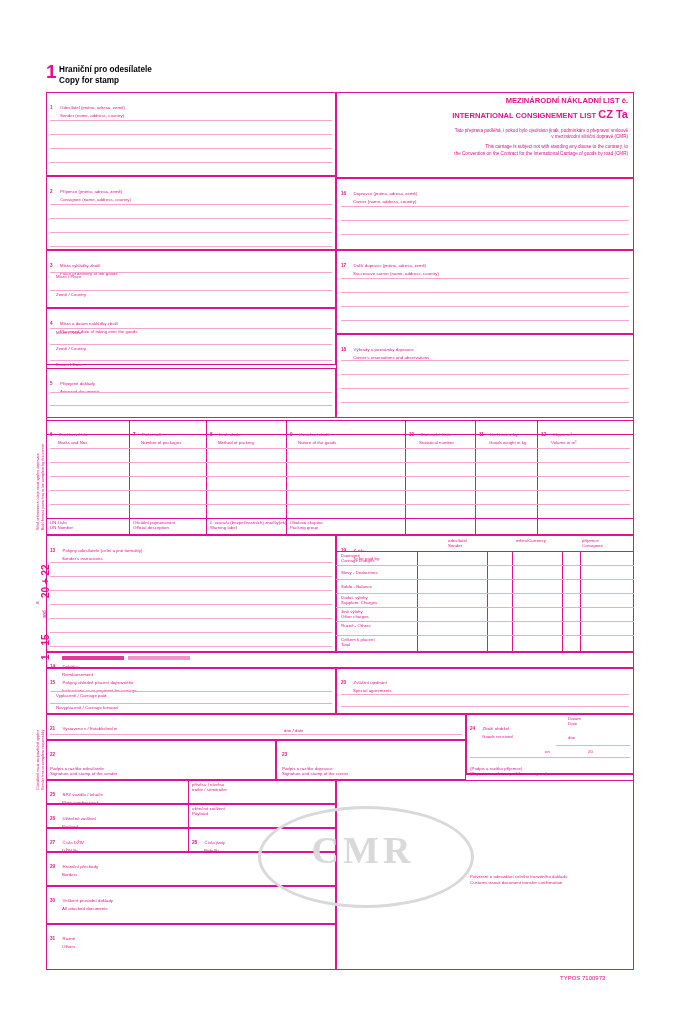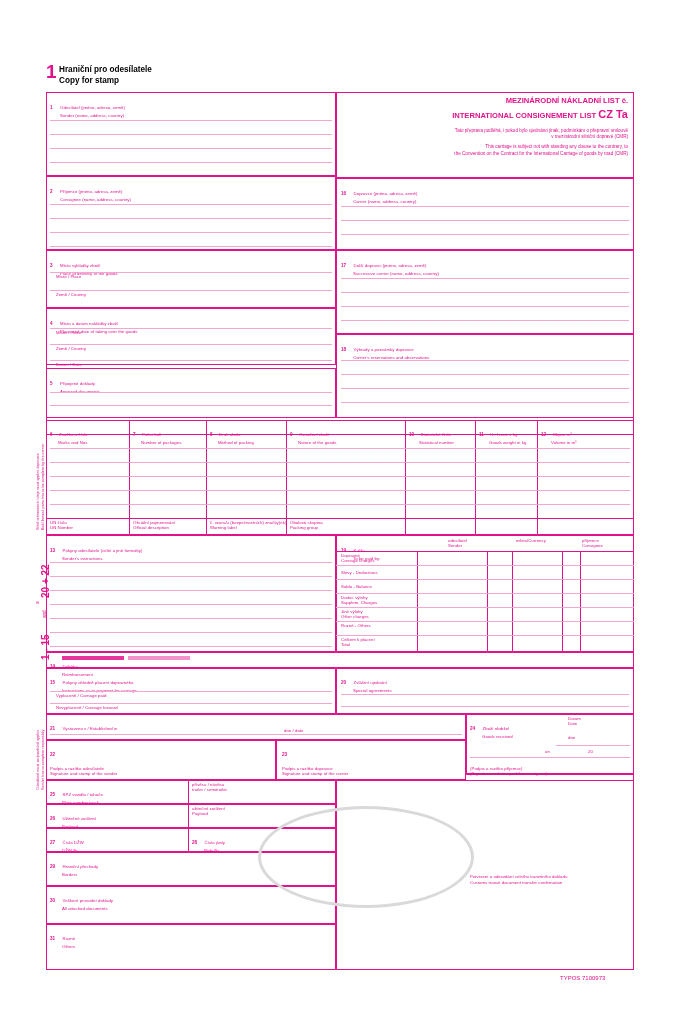--- a/index.html
+++ b/index.html
@@ -403,20 +403,21 @@
     <span class="lbl" style="margin-left:3px;">Různé</span>
     <div class="lbl" style="margin-left:12px;">Others</div>
   </div>
 
   <div class="bx" style="left:336px;top:780px;width:298px;height:190px;"></div>
   <div class="lbl" style="position:absolute;left:470px;top:874px;">Potvrzení o odevzdání celního tranzitního dokladu</div>
   <div class="lbl" style="position:absolute;left:470px;top:880px;">Customs transit document transfer confirmation</div>
 
   <div id="wm">
     <div class="ell"></div>
+    <div class="txt">CMR</div>
   </div>
 
   <div class="rot" style="left:36px;top:530px;">Silně orámované údaje musí vyplnit dopravce</div>
   <div class="rot" style="left:41px;top:530px;">Bold framed parts has to be complete by the carrier</div>
 
   <div class="rotbig" style="left:40px;top:598px;">20 + 22</div>
   <div class="rotsm" style="left:35px;top:604px;">a</div>
   <div class="rotsm" style="left:42px;top:618px;">and</div>
   <div class="rotbig" style="left:40px;top:660px;">1 - 15</div>
 

